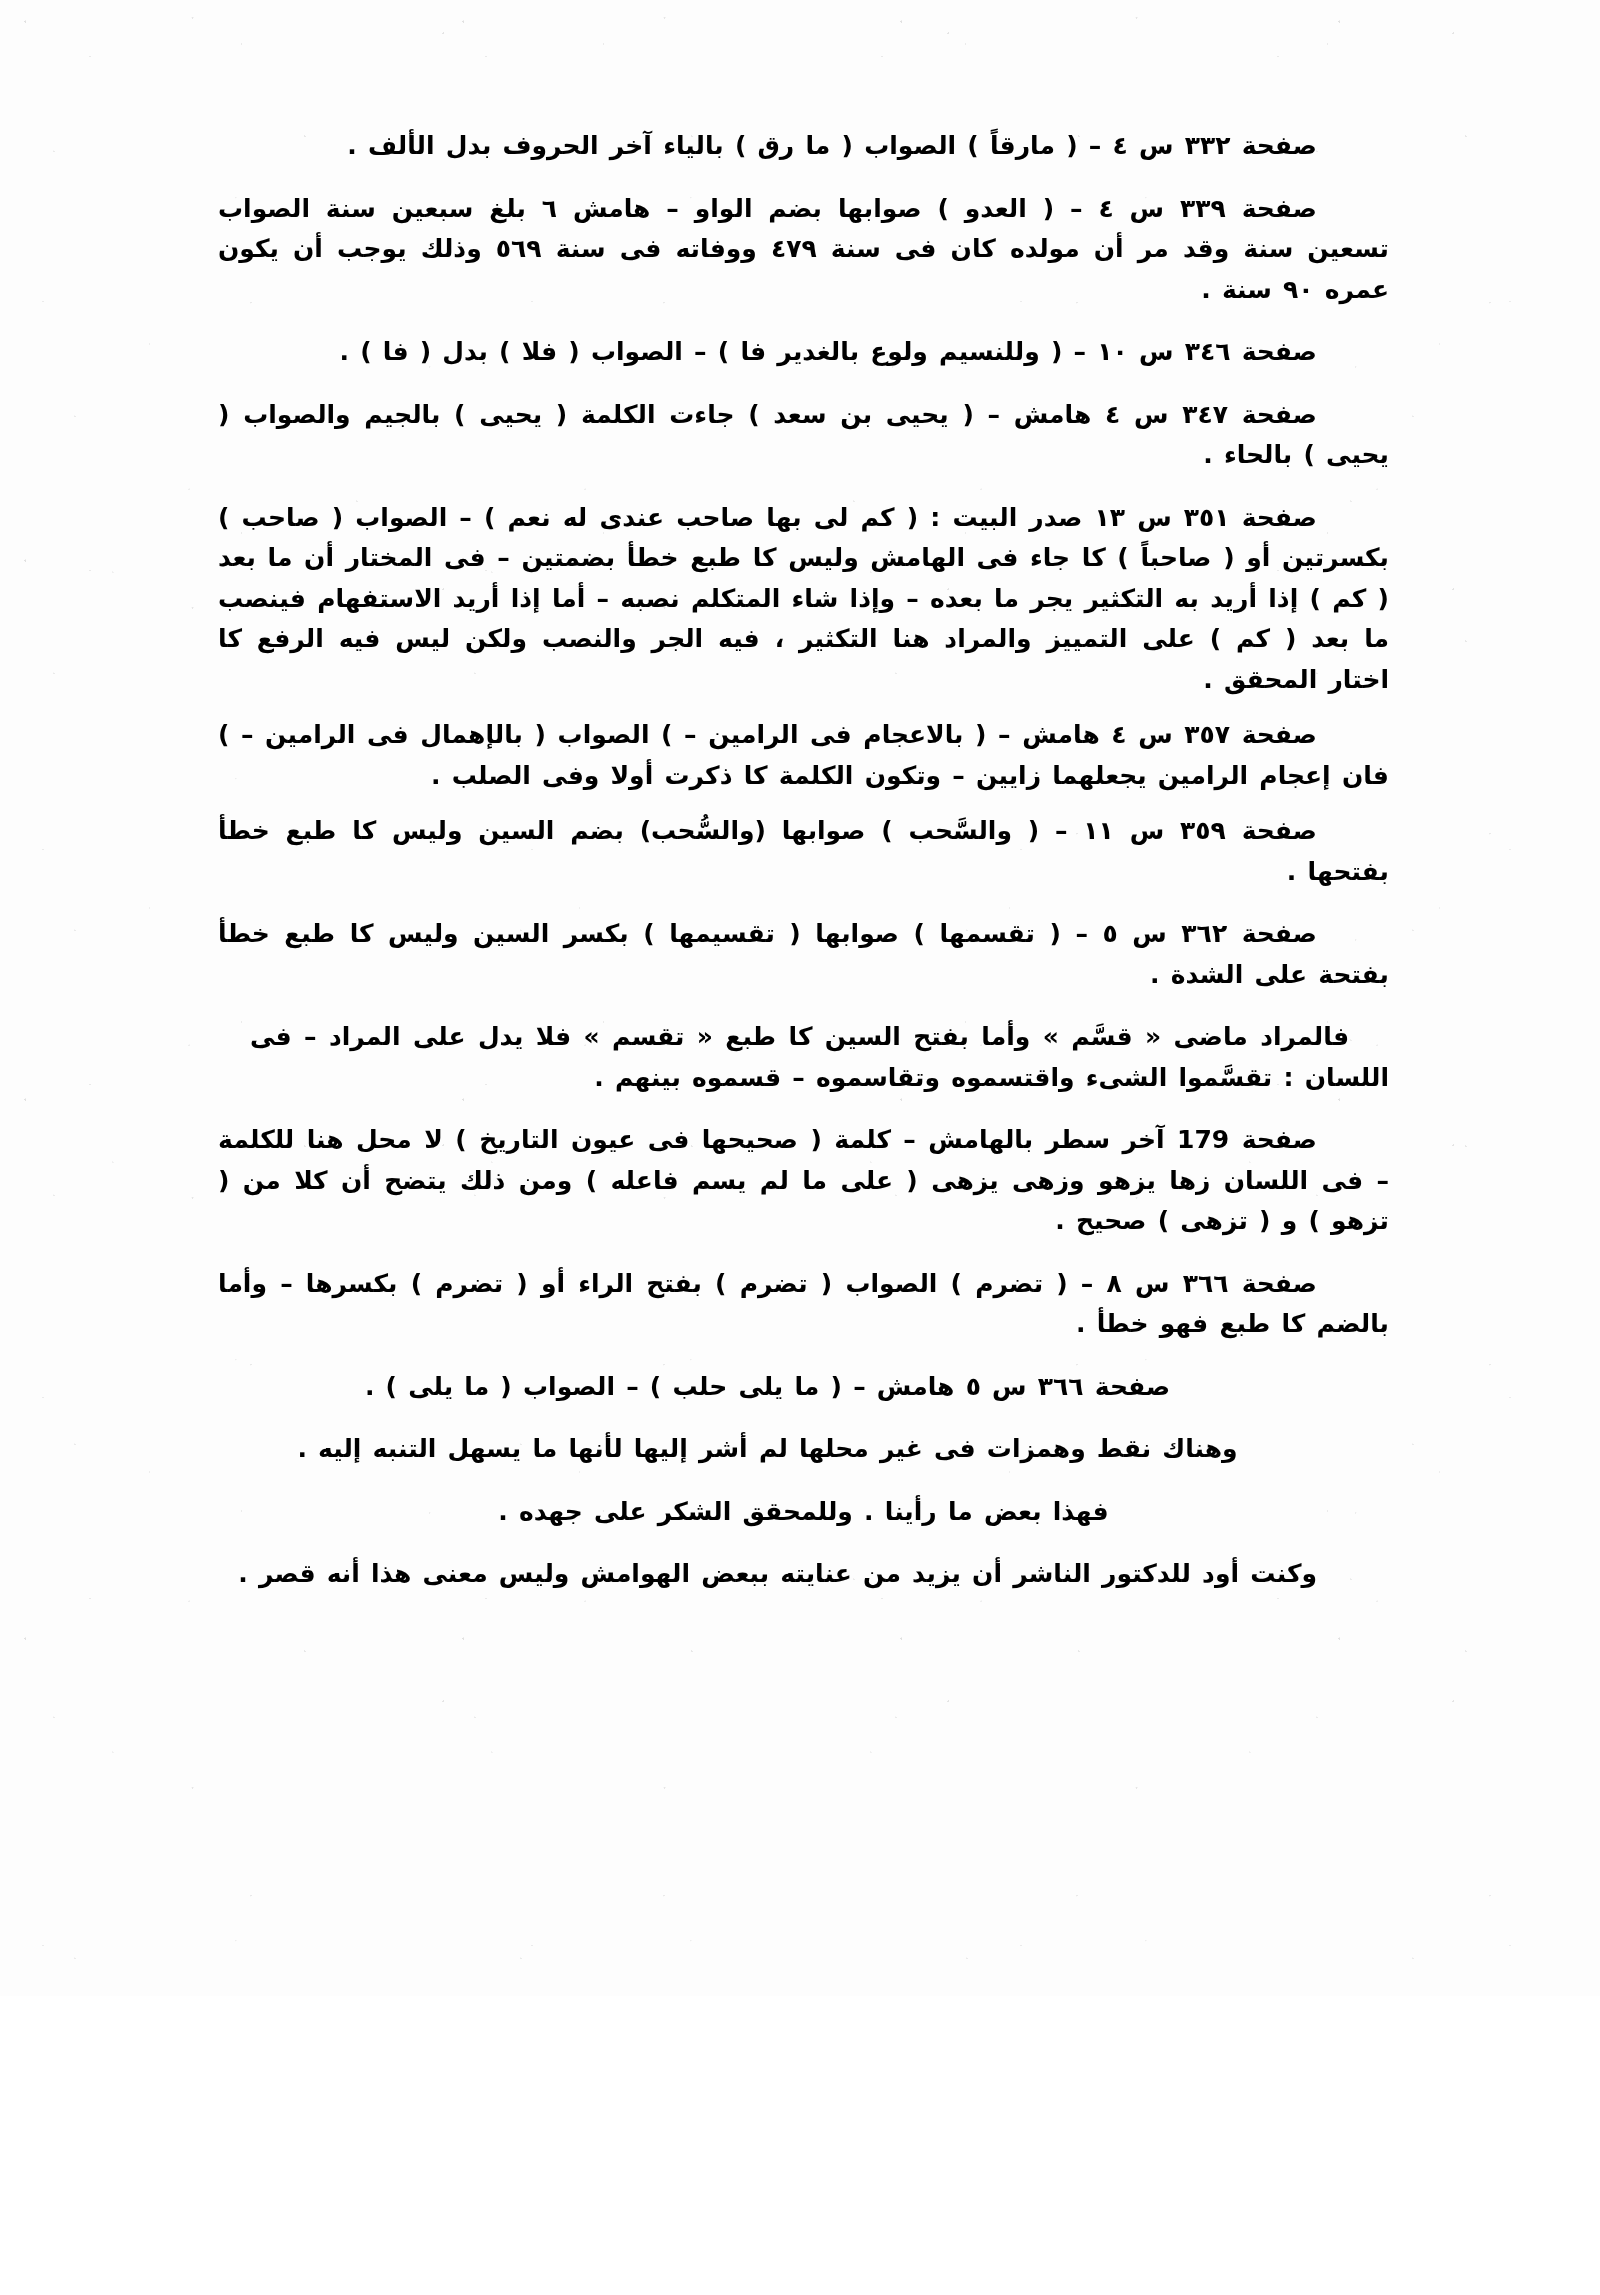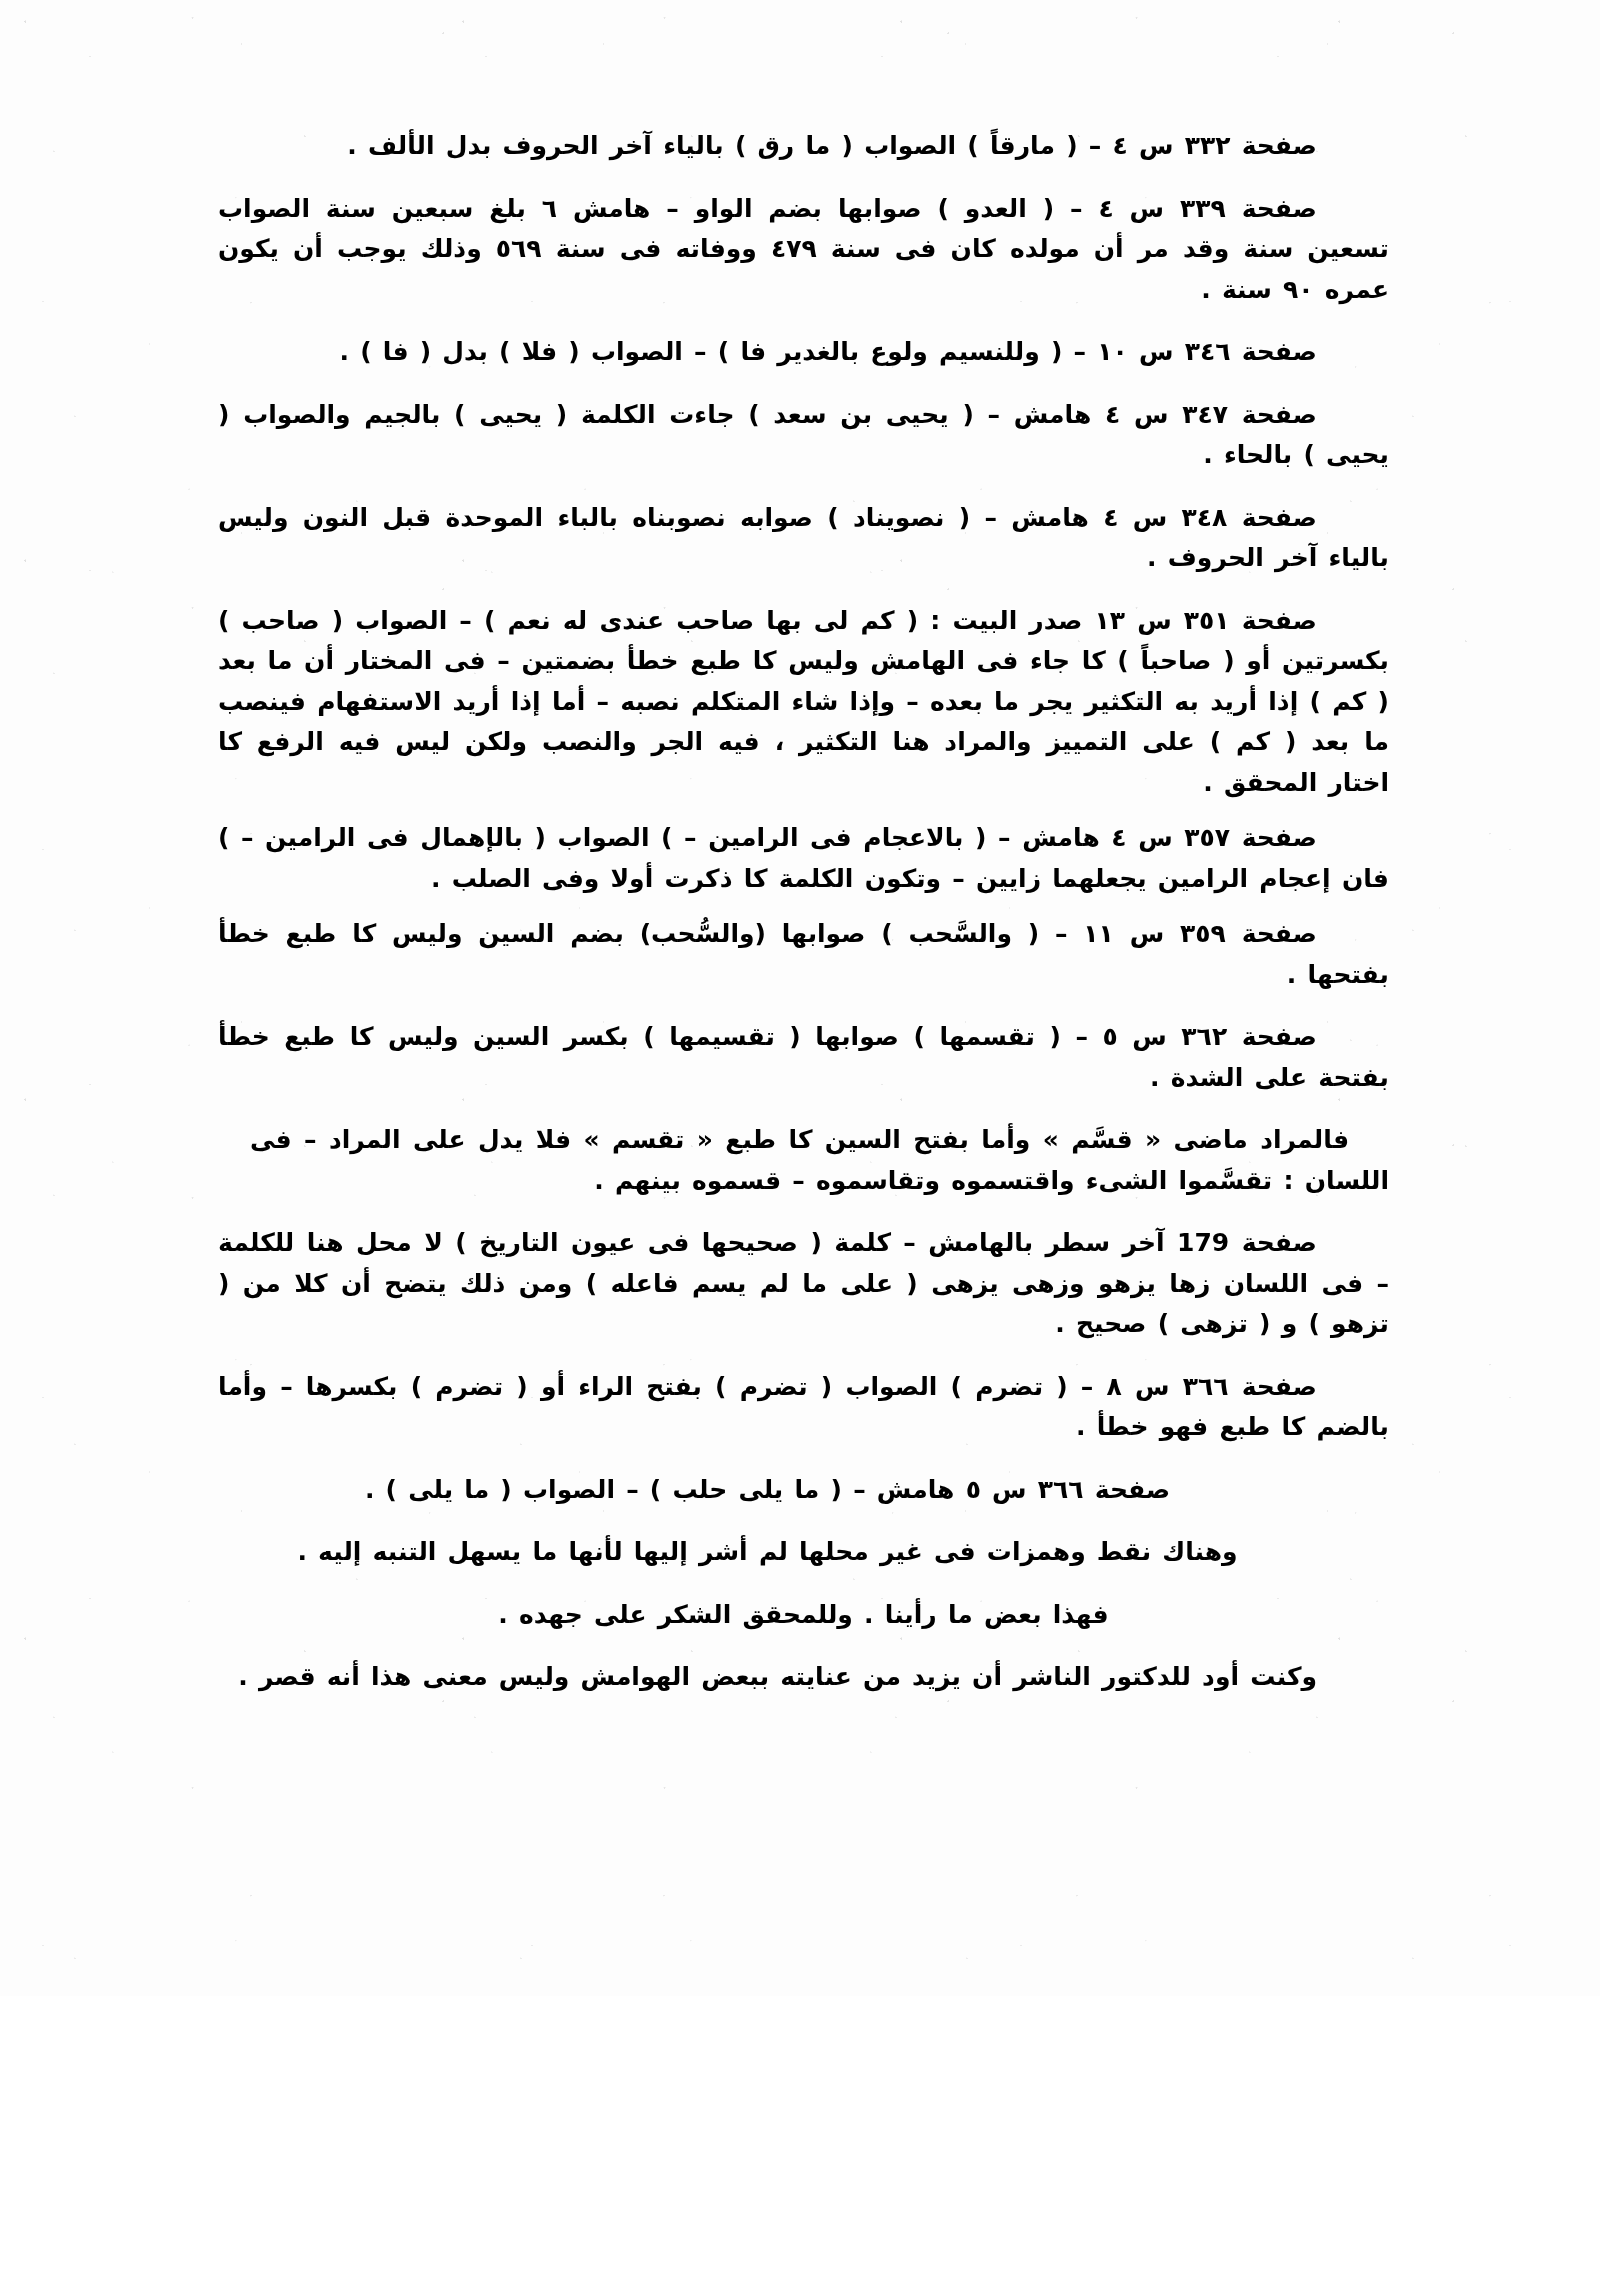--- a/index.html
+++ b/index.html
@@ -103,21 +103,20 @@
   <div class="text-block">
 
     <p class="para indent">صفحة ٣٣٢ س ٤ – ( مارقاً ) الصواب ( ما رق ) بالياء آخر الحروف بدل الألف .</p>
 
     <p class="para indent">صفحة ٣٣٩ س ٤ – ( العدو ) صوابها بضم الواو – هامش ٦ بلغ سبعين سنة الصواب تسعين سنة وقد مر أن مولده كان فى سنة ٤٧٩ ووفاته فى سنة ٥٦٩ وذلك يوجب أن يكون عمره ٩٠ سنة .</p>
 
     <p class="para indent">صفحة ٣٤٦ س ١٠ – ( وللنسيم ولوع بالغدير فا ) – الصواب ( فلا ) بدل ( فا ) .</p>
 
     <p class="para indent">صفحة ٣٤٧ س ٤ هامش – ( يحيى بن سعد ) جاءت الكلمة ( يحيى ) بالجيم والصواب ( يحيى ) بالحاء .</p>
 
-    <p class="para indent">صفحة ٣٤٨ س ٤ هامش – ( نصويناد ) صوابه نصوبناه بالباء الموحدة قبل النون وليس بالياء آخر الحروف .</p>
 
     <p class="para indent tight">صفحة ٣٥١ س ١٣ صدر البيت : ( كم لى بها صاحب عندى له نعم ) – الصواب ( صاحب ) بكسرتين أو ( صاحباً ) كا جاء فى الهامش وليس كا طبع خطأ بضمتين – فى المختار أن ما بعد ( كم ) إذا أريد به التكثير يجر ما بعده – وإذا شاء المتكلم نصبه – أما إذا أريد الاستفهام فينصب ما بعد ( كم ) على التمييز والمراد هنا التكثير ، فيه الجر والنصب ولكن ليس فيه الرفع كا اختار المحقق .</p>
 
     <p class="para indent tight">صفحة ٣٥٧ س ٤ هامش – ( بالاعجام فى الرامين – ) الصواب ( بالإهمال فى الرامين – ) فان إعجام الرامين يجعلهما زايين – وتكون الكلمة كا ذكرت أولا وفى الصلب .</p>
 
     <p class="para indent">صفحة ٣٥٩ س ١١ – ( والسَّحب ) صوابها (والسُّحب) بضم السين وليس كا طبع خطأ بفتحها .</p>
 
     <p class="para indent">صفحة ٣٦٢ س ٥ – ( تقسمها ) صوابها ( تقسيمها ) بكسر السين وليس كا طبع خطأ بفتحة على الشدة .</p>
 
     <p class="para indent-sm">فالمراد ماضى « قسَّم » وأما بفتح السين كا طبع « تقسم » فلا يدل على المراد – فى اللسان : تقسَّموا الشىء واقتسموه وتقاسموه – قسموه بينهم .</p>

